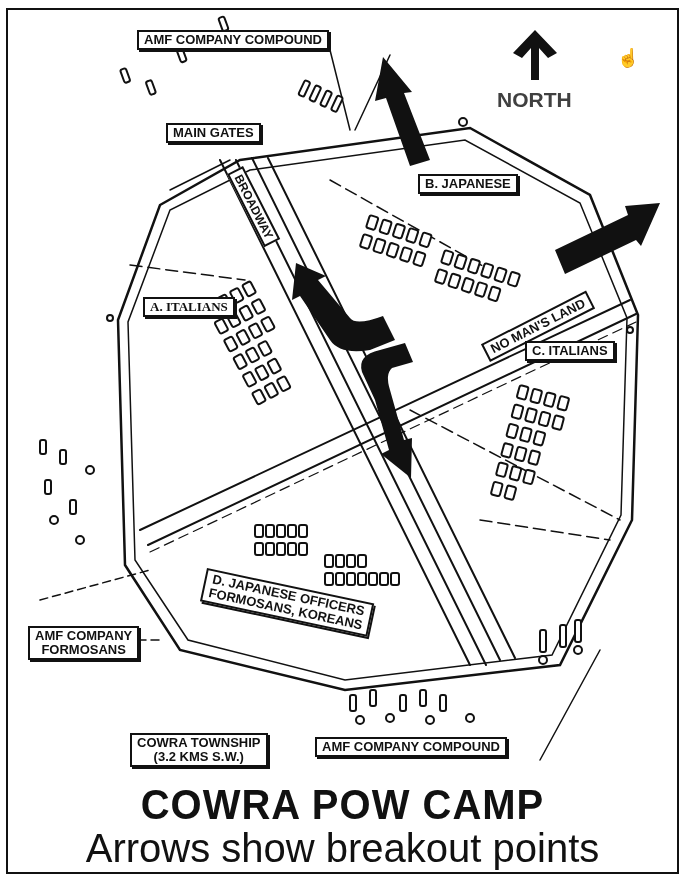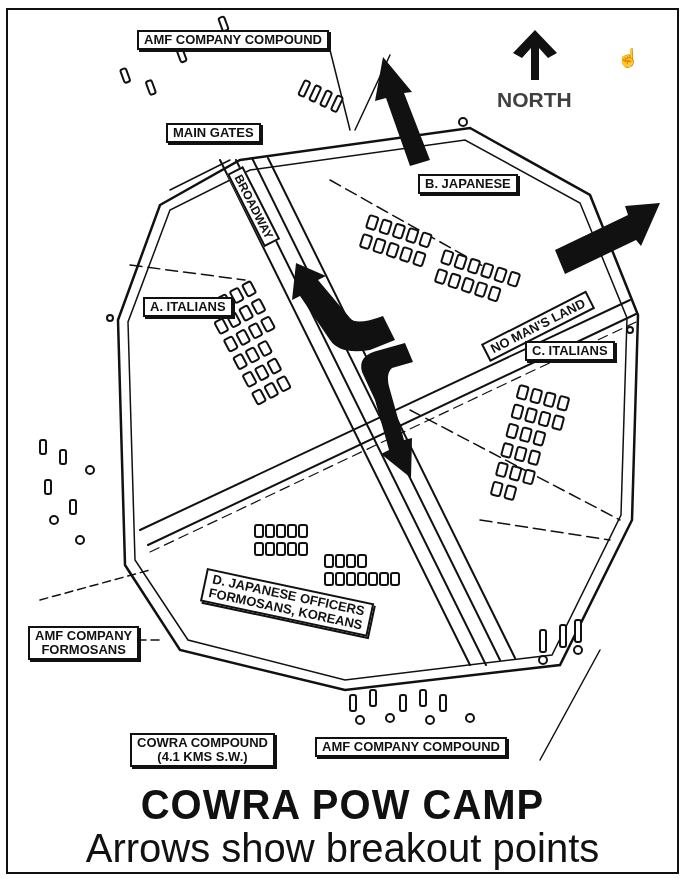--- a/index.html
+++ b/index.html
@@ -217,34 +217,34 @@
     <polygon points="660,203 625,206 628,215 555,250 565,274 636,240 641,246"></polygon>
     <path d="M296,263 L292,300 L300,296 L330,340 Q340,355 370,350 L395,340 L383,316 Q356,326 350,318 L318,280 L326,276 Z"></path>
     <path d="M362,372 Q357,355 380,350 L405,343 L413,362 L392,368 Q385,374 390,390 L404,440 L412,438 L411,478 L381,454 L389,450 L375,400 Z"></path>
   </g>
 </svg>
 
 <div class="label" style="left:137px; top:30px;">AMF COMPANY COMPOUND</div>
 <div class="label" style="left:166px; top:123px;">MAIN GATES</div>
 <div class="label" style="left:243px; top:166px; transform: rotate(63deg); transform-origin: left top; font-size:12px; padding:0 4px; box-shadow:none;">BROADWAY</div>
 <div class="label" style="left:382px; top:174px;margin-left:36px;">B. JAPANESE</div>
-<div class="label" style="left:143px; top:297px;">A. ITALIANS</div>
+<div class="label" style="left:143px; top:297px;font-family:Liberation Serif, serif;">A. ITALIANS</div>
 <div class="label" style="left:490px; top:342px; transform: rotate(-27deg); transform-origin: left bottom; box-shadow:none;">NO MAN'S LAND</div>
 <div class="label" style="left:525px; top:341px;">C. ITALIANS</div>
 <div class="label" style="left:207px; top:568px; transform: rotate(12deg); transform-origin: left top;">
   <div>D. JAPANESE OFFICERS</div>
   <div>FORMOSANS, KOREANS</div>
 </div>
 <div class="label" style="left:28px; top:626px;">
   <div>AMF COMPANY</div>
   <div>FORMOSANS</div>
 </div>
 <div class="label" style="left:130px; top:733px;">
-  <div>COWRA COMPOUND</div>
-  <div>(4.1 KMS S.W.)</div>
+  <div>COWRA TOWNSHIP</div>
+  <div>(3.2 KMS S.W.)</div>
 </div>
 <div class="label" style="left:315px; top:737px;">AMF COMPANY COMPOUND</div>
 
 <div class="north-label">NORTH</div>
 <div class="cursor">☝</div>
 
 <div class="title main">COWRA POW CAMP</div>
 <div class="title sub">Arrows show breakout points</div>
 
 </body></html>

